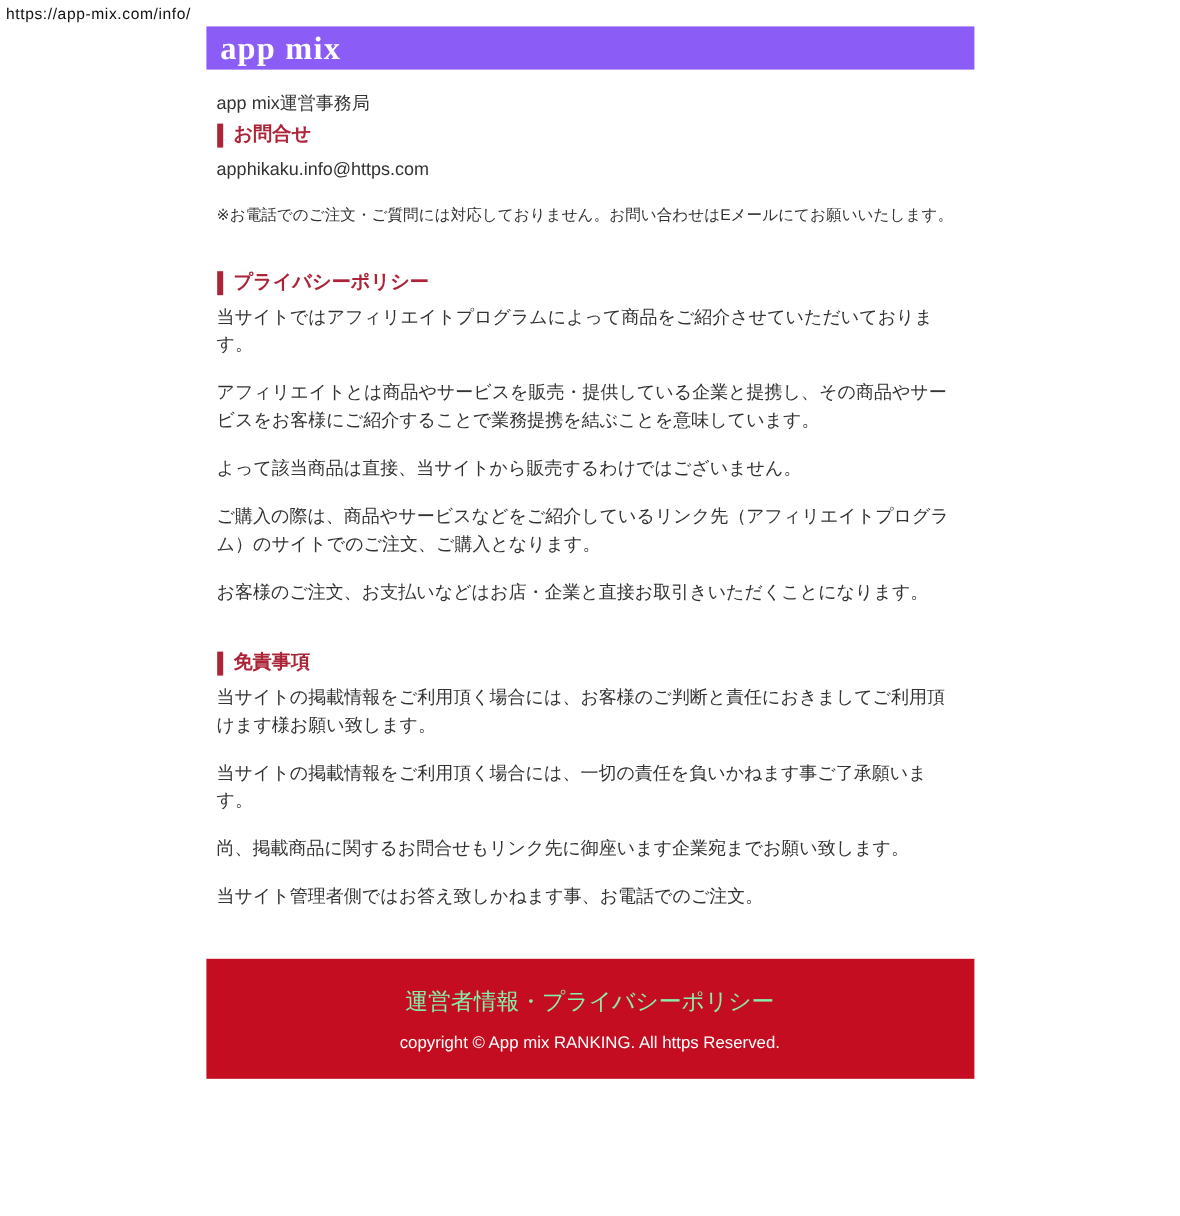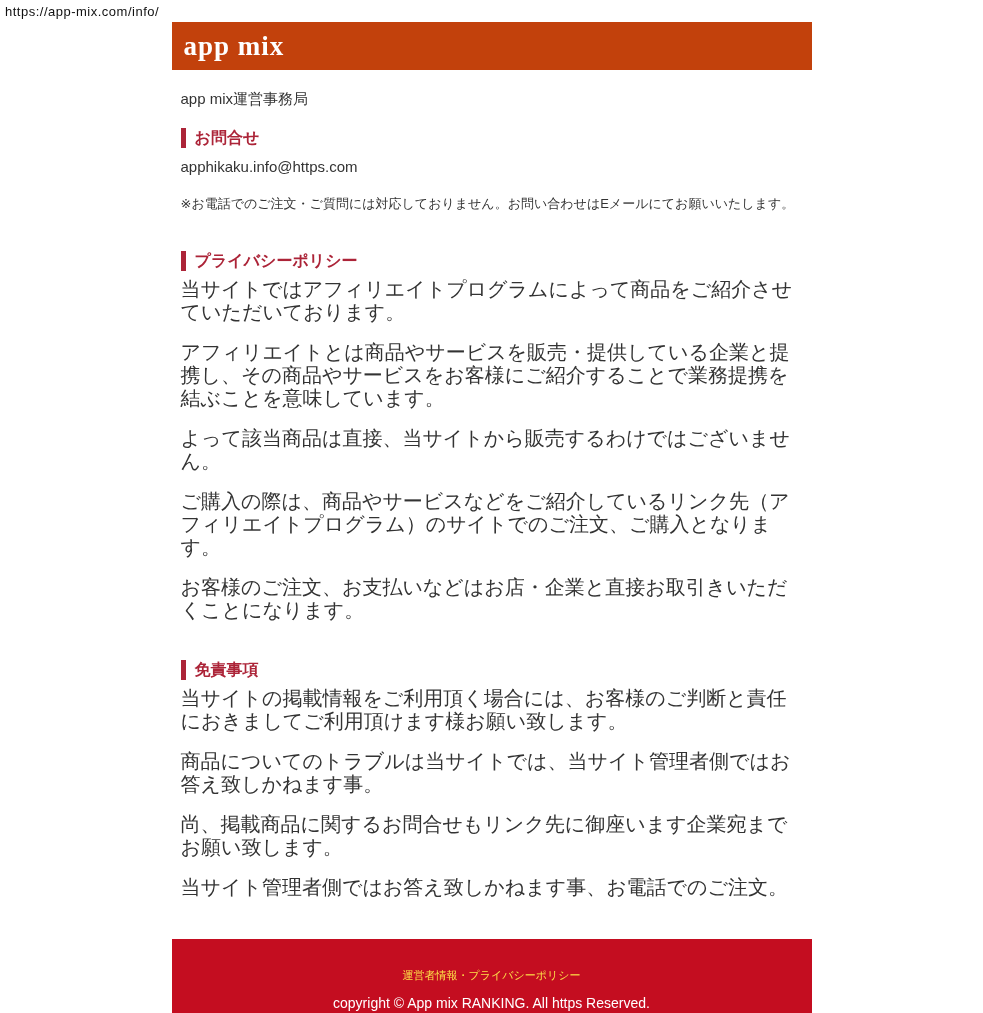--- a/index.html
+++ b/index.html
@@ -19,22 +19,22 @@
     color: #111111;
     padding: 4px 0 0 5px;
     height: 18px;
     letter-spacing: 0.5px;
   }
   .container {
     width: 640px;
     margin: 0 auto;
   }
   .site-header {
-    background: #c2410c;
-    height: 48px;
+    background: #8b5cf6;
+    height: 36px;
     display: flex;
     align-items: center;
   }
   .site-title {
     font-family: "Liberation Serif", "DejaVu Serif", serif;
     font-size: 27px;
     font-weight: 700;
     color: #ffffff;
     margin: 0 0 0 12px;
     letter-spacing: 1px;
@@ -52,50 +52,50 @@
   .sec-heading {
     color: #ac2438;
     font-size: 16px;
     font-weight: 700;
     line-height: 20px;
     border-left: 5px solid #ac2438;
     padding-left: 9px;
     margin: 38px 0 7px 0;
   }
   .sec-heading.first {
-    margin-top: 18px;
+    margin-top: 5px;
   }
   .email {
     font-size: 15px;
     line-height: 23px;
     margin: 0 0 17px 0;
   }
   .note {
     font-size: 13px;
     line-height: 18px;
     margin: 0 0 18px 0;
   }
   .body-p {
-    font-size: 20px;
+    font-size: 15px;
     line-height: 23px;
     margin: 0 0 17px 0;
   }
   .site-footer {
     background: #c40d20;
     height: 100px;
     margin-top: 40px;
     display: flex;
     flex-direction: column;
     align-items: center;
     justify-content: center;
     row-gap: 12px;
   }
   .footer-link {
-    color: #fde047;
-    font-size: 11px;
+    color: #86efac;
+    font-size: 19px;
     text-decoration: none;
     cursor: pointer;
   }
   .footer-copy {
     color: #ffffff;
     font-size: 14px;
   }
 </style>
 </head>
 <body>
@@ -118,21 +118,21 @@
 
     <h2 class="sec-heading">プライバシーポリシー</h2>
     <p class="body-p">当サイトではアフィリエイトプログラムによって商品をご紹介させていただいております。</p>
     <p class="body-p">アフィリエイトとは商品やサービスを販売・提供している企業と提携し、その商品やサービスをお客様にご紹介することで業務提携を結ぶことを意味しています。</p>
     <p class="body-p">よって該当商品は直接、当サイトから販売するわけではございません。</p>
     <p class="body-p">ご購入の際は、商品やサービスなどをご紹介しているリンク先（アフィリエイトプログラム）のサイトでのご注文、ご購入となります。</p>
     <p class="body-p">お客様のご注文、お支払いなどはお店・企業と直接お取引きいただくことになります。</p>
 
     <h2 class="sec-heading">免責事項</h2>
     <p class="body-p">当サイトの掲載情報をご利用頂く場合には、お客様のご判断と責任におきましてご利用頂けます様お願い致します。</p>
-    <p class="body-p">商品についてのトラブルは当サイトでは、当サイト管理者側ではお答え致しかねます事。</p>
+    <p class="body-p">当サイトの掲載情報をご利用頂く場合には、一切の責任を負いかねます事ご了承願います。</p>
     <p class="body-p">尚、掲載商品に関するお問合せもリンク先に御座います企業宛までお願い致します。</p>
     <p class="body-p">当サイト管理者側ではお答え致しかねます事、お電話でのご注文。</p>
 
   </main>
 
   <footer class="site-footer">
     <a class="footer-link">運営者情報・プライバシーポリシー</a>
     <div class="footer-copy">copyright © App mix RANKING. All https Reserved.</div>
   </footer>
 

